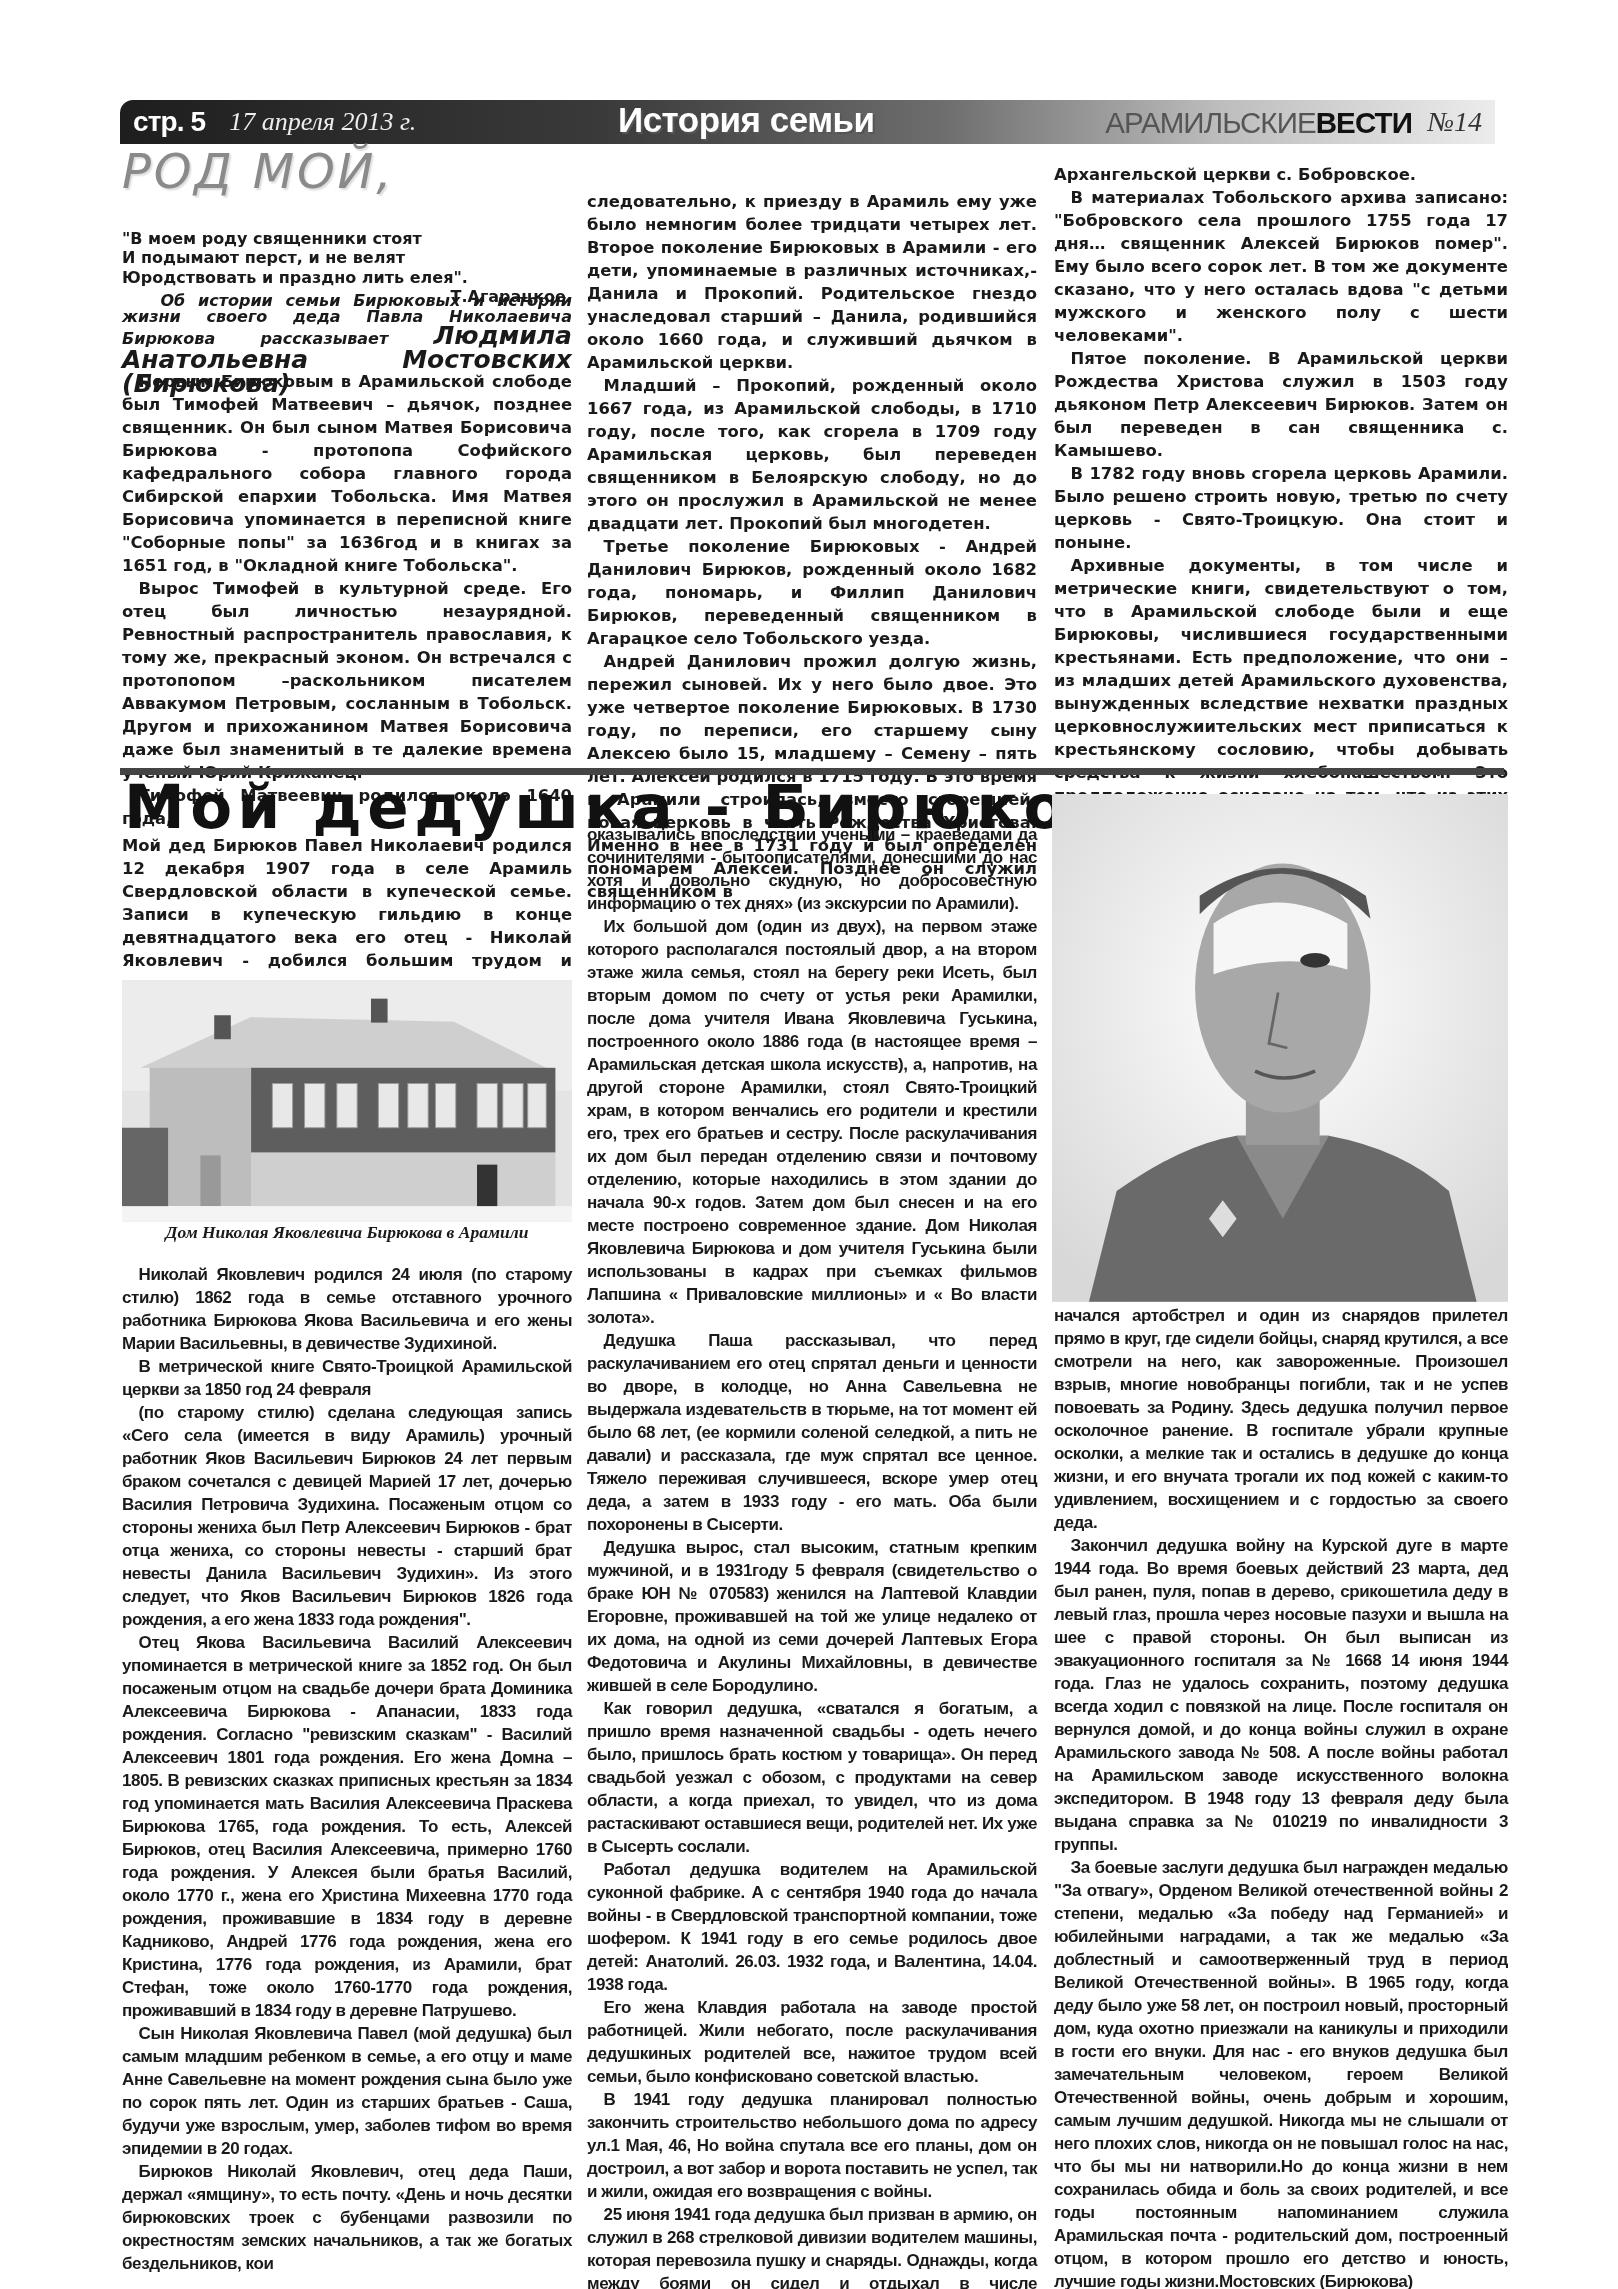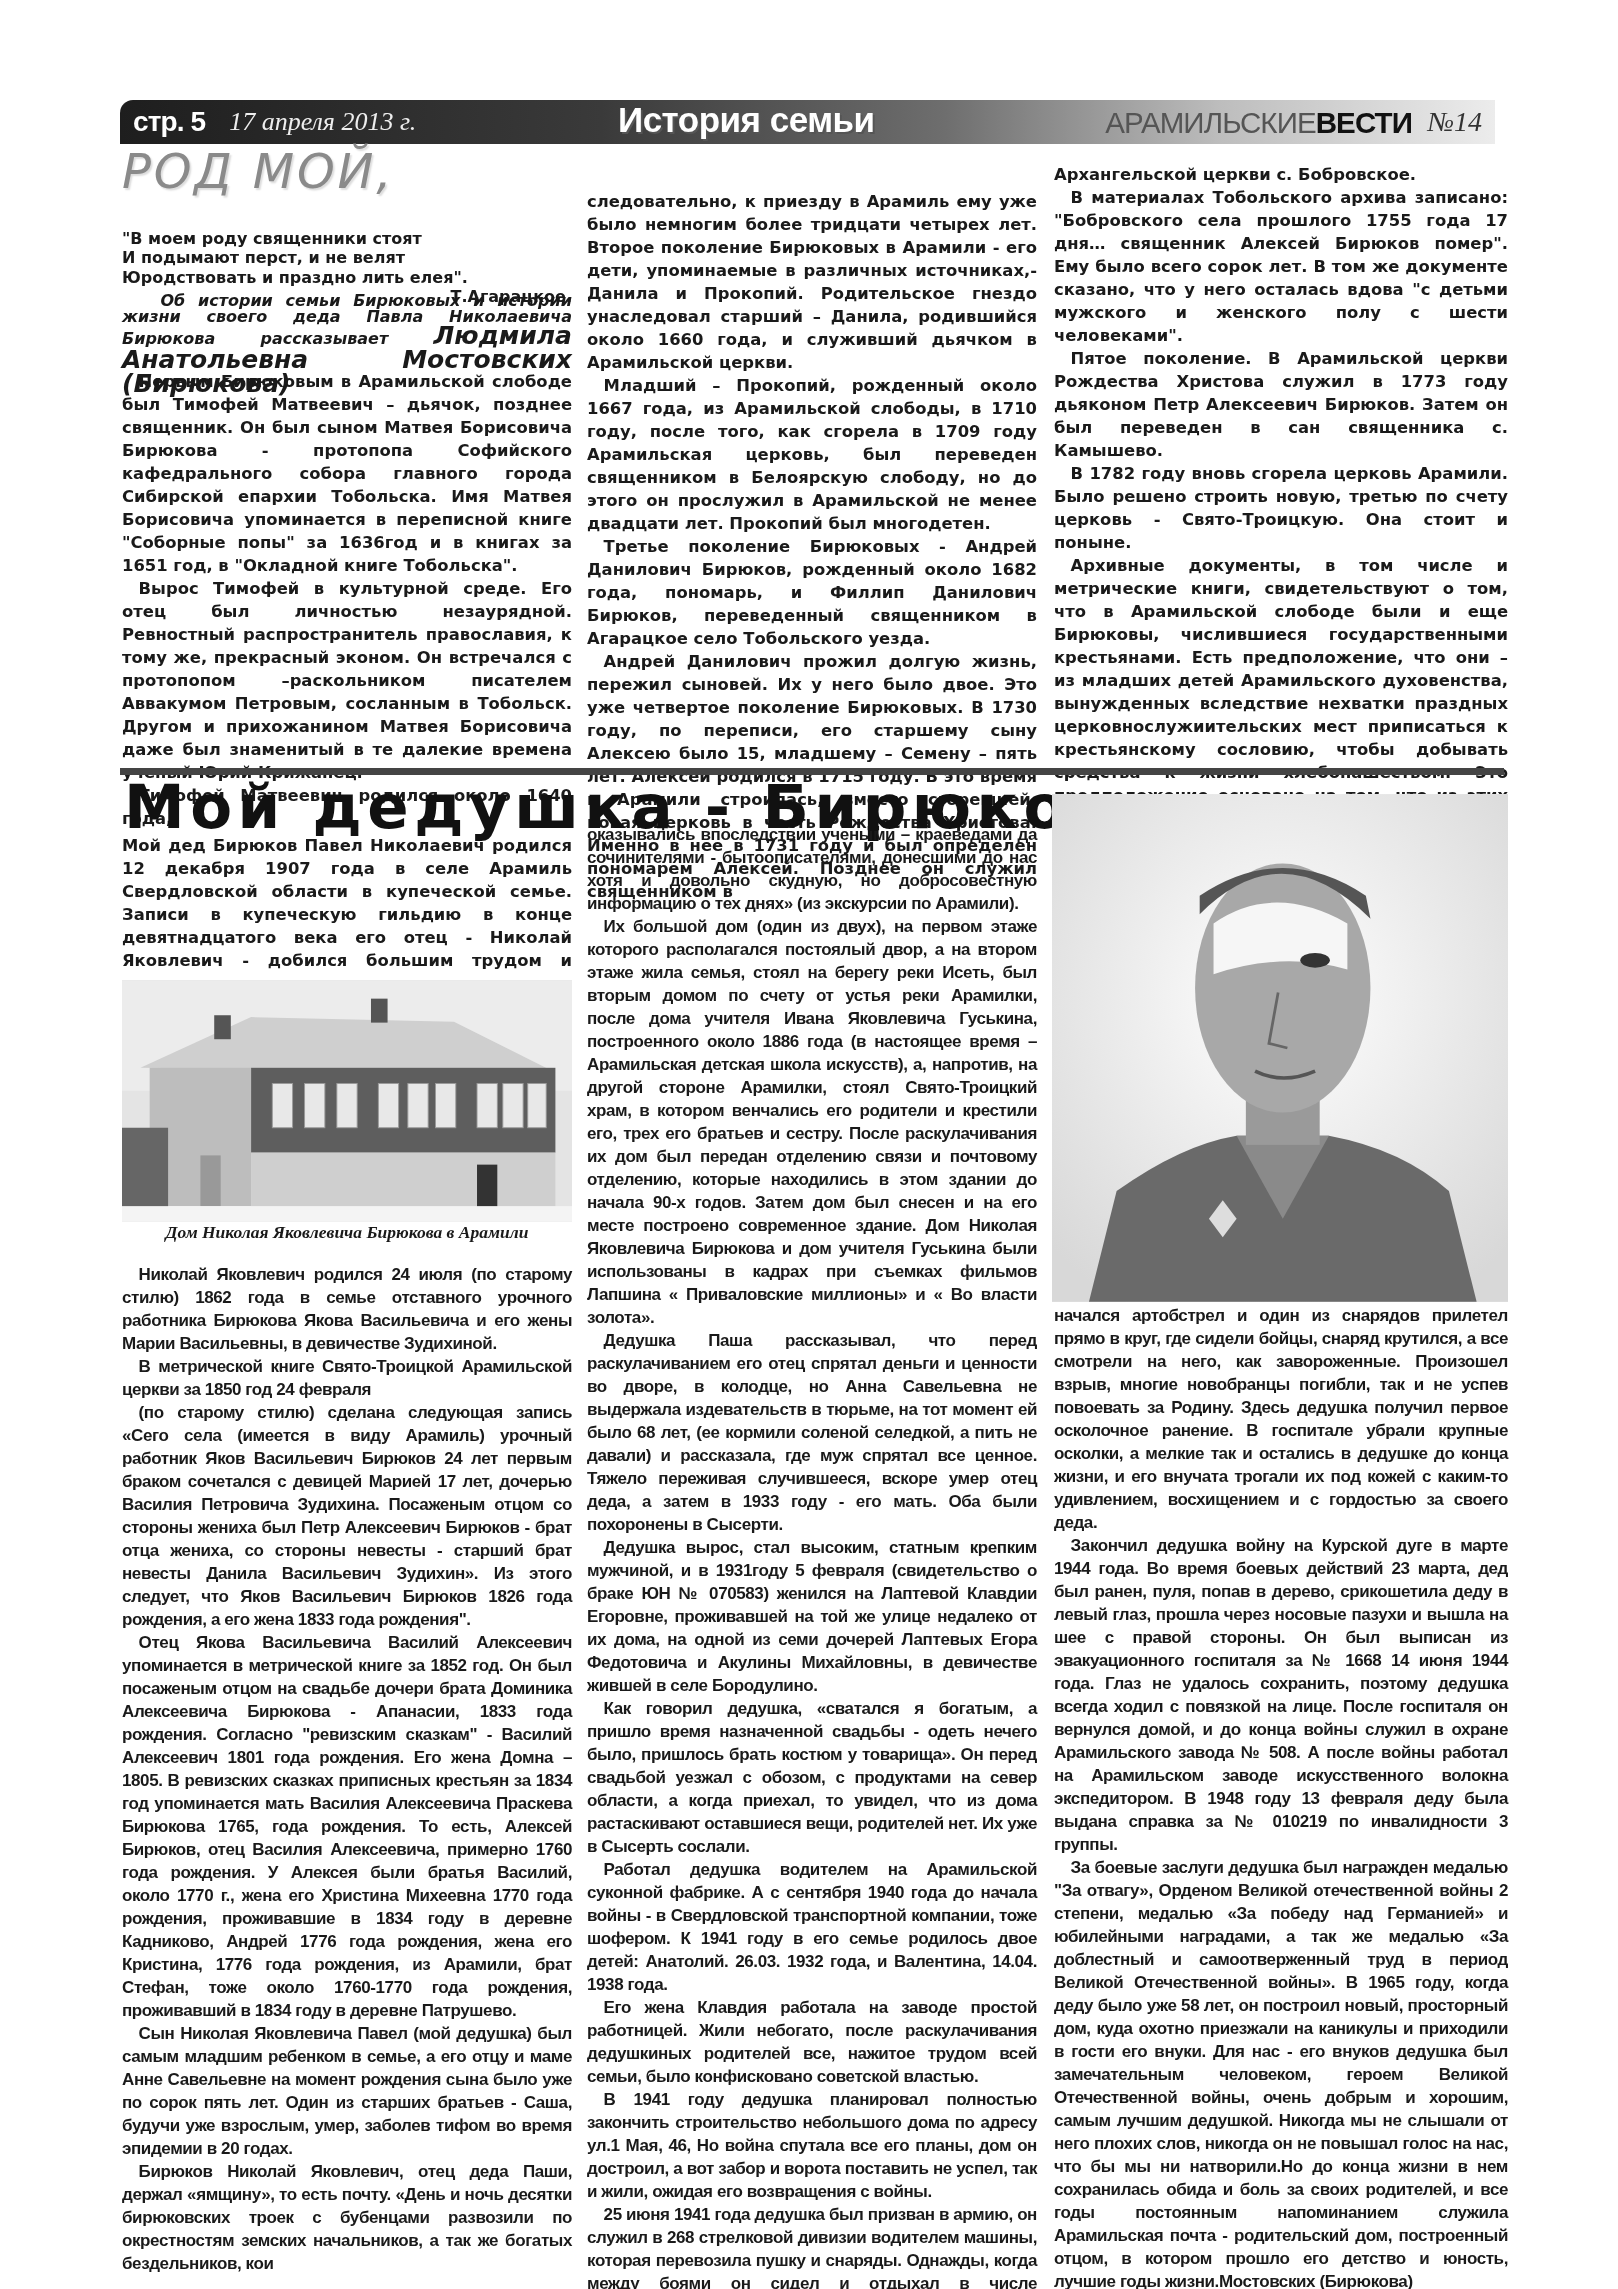--- a/index.html
+++ b/index.html
@@ -95,21 +95,21 @@
 <div class="col top-c2">
   <p class="noind">следовательно, к приезду в Арамиль ему уже было немногим более тридцати четырех лет. Второе поколение Бирюковых в Арамили - его дети, упоминаемые в различных источниках,- Данила и Прокопий. Родительское гнездо унаследовал старший – Данила, родившийся около 1660 года, и служивший дьячком в Арамильской церкви.</p>
   <p>Младший – Прокопий, рожденный около 1667 года, из Арамильской слободы, в 1710 году, после того, как сгорела в 1709 году Арамильская церковь, был переведен священником в Белоярскую слободу, но до этого он прослужил в Арамильской не менее двадцати лет. Прокопий был многодетен.</p>
   <p>Третье поколение Бирюковых - Андрей Данилович Бирюков, рожденный около 1682 года, пономарь, и Филлип Данилович Бирюков, переведенный священником в Агарацкое село Тобольского уезда.</p>
   <p>Андрей Данилович прожил долгую жизнь, пережил сыновей. Их у него было двое. Это уже четвертое поколение Бирюковых. В 1730 году, по переписи, его старшему сыну Алексею было 15, младшему – Семену – пять лет. Алексей родился в 1715 году. В это время в Арамили строилась, вместо сгоревшей, новая церковь в честь Рождества Христова. Именно в нее в 1731 году и был определен пономарем Алексей. Позднее он служил священником в</p>
 </div>
 
 <div class="col top-c3">
   <p class="noind">Архангельской церкви с. Бобровское.</p>
   <p>В материалах Тобольского архива записано: "Бобровского села прошлого 1755 года 17 дня… священник Алексей Бирюков помер". Ему было всего сорок лет. В том же документе сказано, что у него осталась вдова "с детьми мужского и женского полу с шести человеками".</p>
-  <p>Пятое поколение. В Арамильской церкви Рождества Христова служил в 1773 году дьяконом Петр Алексеевич Бирюков. Затем он был переведен в сан священника с. Камышево.</p>
+  <p>Пятое поколение. В Арамильской церкви Рождества Христова служил в 1503 году дьяконом Петр Алексеевич Бирюков. Затем он был переведен в сан священника с. Камышево.</p>
   <p>В 1782 году вновь сгорела церковь Арамили. Было решено строить новую, третью по счету церковь - Свято-Троицкую. Она стоит и поныне.</p>
   <p>Архивные документы, в том числе и метрические книги, свидетельствуют о том, что в Арамильской слободе были и еще Бирюковы, числившиеся государственными крестьянами. Есть предположение, что они – из младших детей Арамильского духовенства, вынужденных вследствие нехватки праздных церковнослужиительских мест приписаться к крестьянскому сословию, чтобы добывать средства к жизни хлебопашеством. Это предположение основано на том, что из этих Бирюковых были церковные старосты Арамильской слободы.</p>
 </div>
 
 <div class="divider"></div>
 
 <div class="big-title">Мой дедушка - Бирюков</div>
 
 <div class="lead">Мой дед Бирюков Павел Николаевич родился 12 декабря 1907 года в селе Арамиль Свердловской области в купеческой семье. Записи в купеческую гильдию в конце девятнадцатого века его отец - Николай Яковлевич - добился большим трудом и усердием.</div>
 

